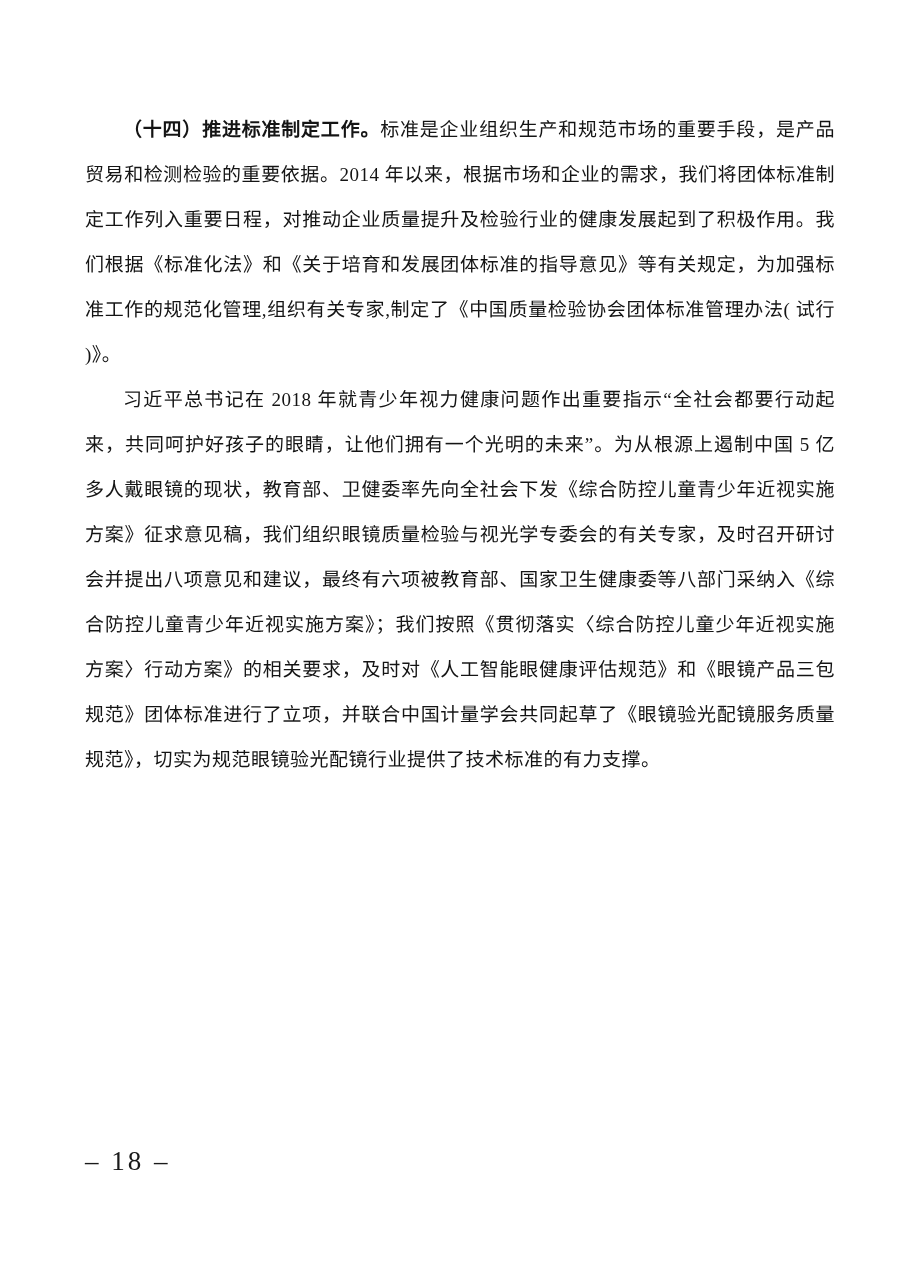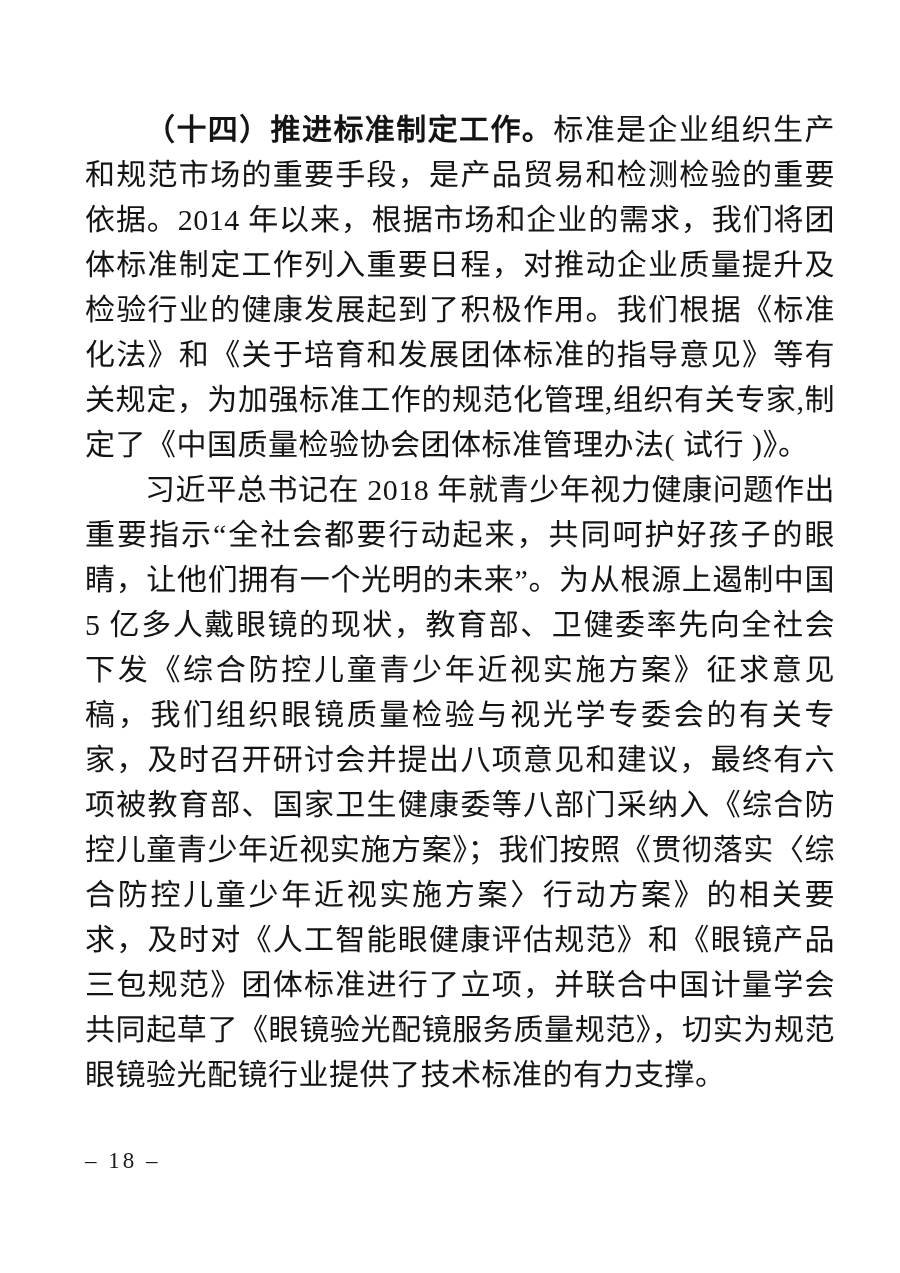--- a/index.html
+++ b/index.html
@@ -21,36 +21,36 @@
     background: #ffffff;
   }
   .content {
     position: absolute;
     left: 85px;
     top: 107px;
     width: 750px;
   }
   .content p {
     margin: 0;
-    font-size: 30px;
+    font-size: 19px;
     line-height: 45px;
     text-align: justify;
     text-justify: inter-character;
     text-indent: 2em;
     letter-spacing: 0.5px;
     word-break: break-all;
   }
   .lead {
     font-weight: bold;
   }
   .page-number {
     position: absolute;
     left: 85px;
     top: 1146px;
-    font-size: 23px;
+    font-size: 27px;
     line-height: 30px;
     letter-spacing: 3px;
     color: #1a1a1a;
   }
 </style>
 </head>
 <body>
 
 <div class="page">
 

